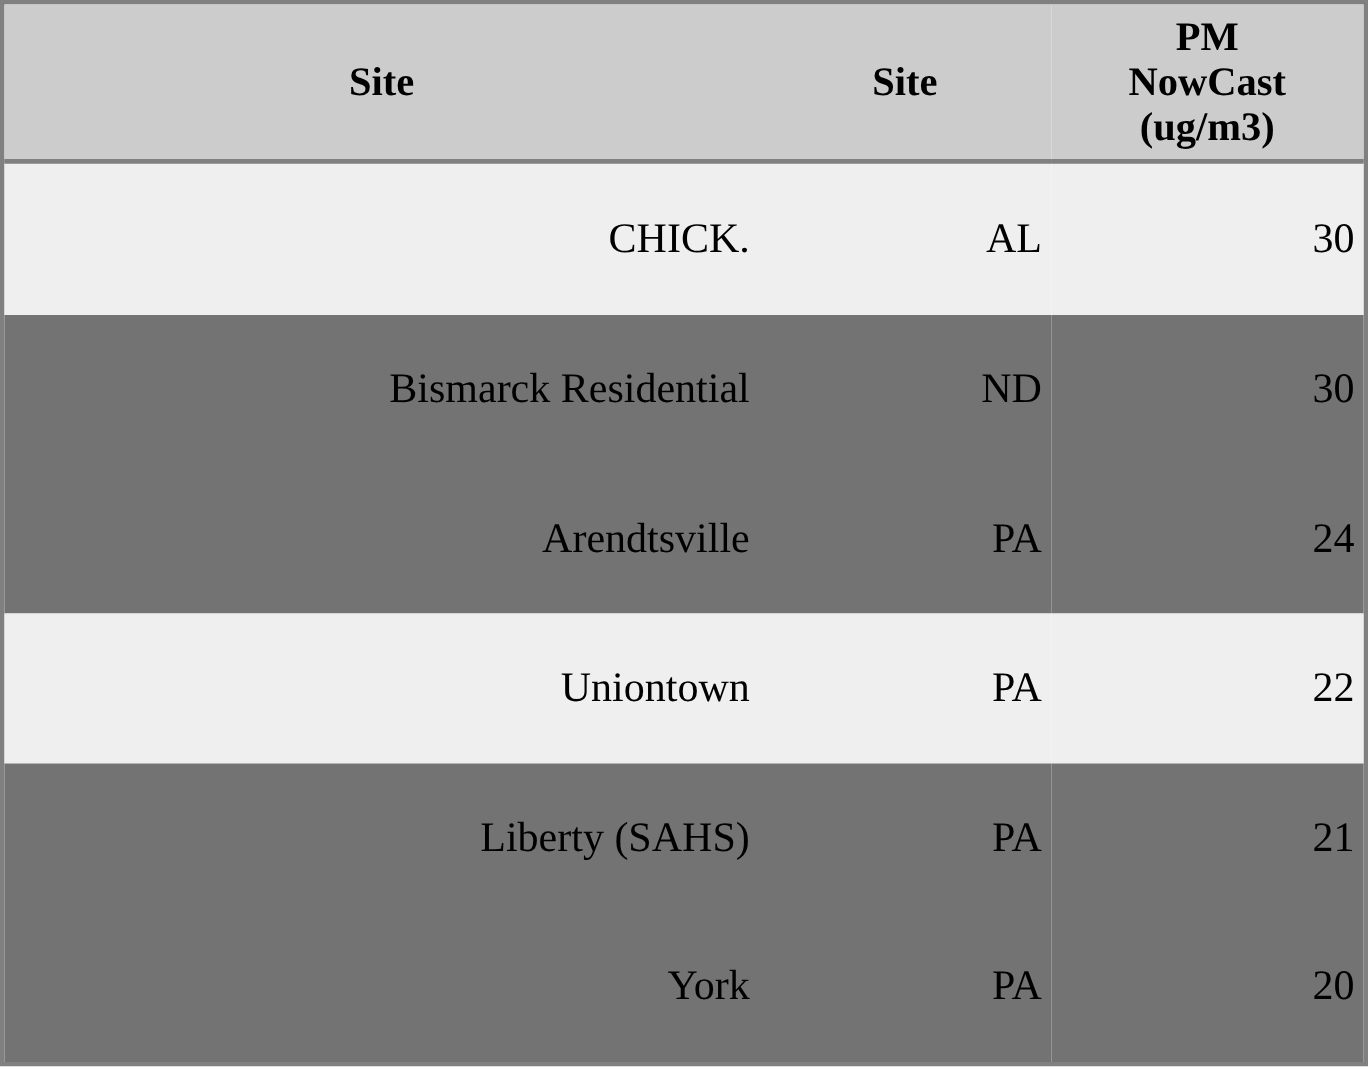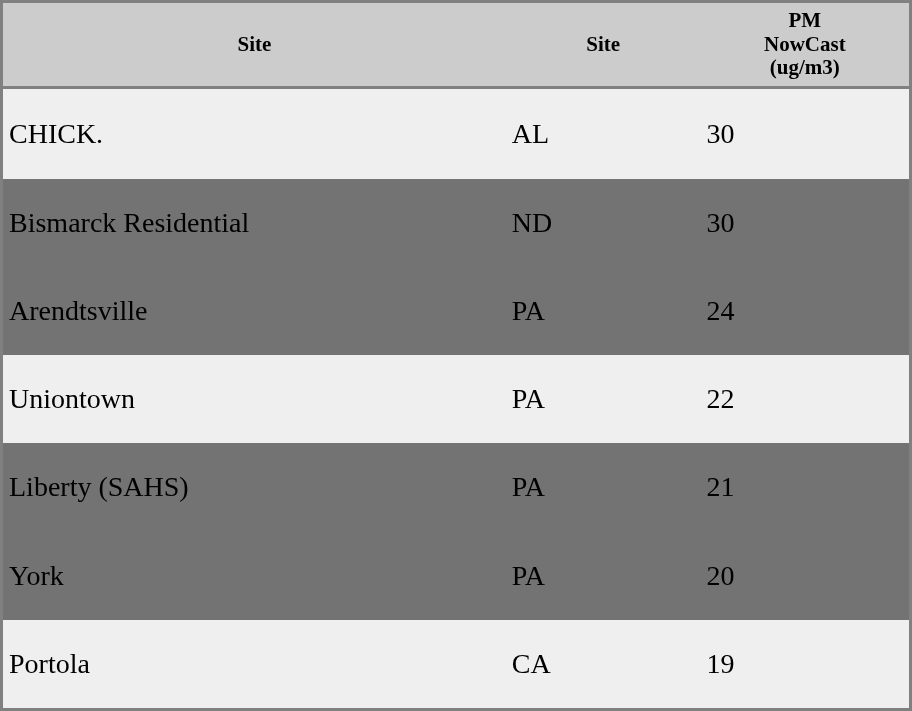--- a/index.html
+++ b/index.html
@@ -24,36 +24,36 @@
     width: 100%;
     height: 100%;
     border-collapse: collapse;
     table-layout: fixed;
   }
   thead th {
     background: #cccccc;
     color: #000000;
     font-family: "Liberation Serif", serif;
     font-weight: bold;
-    font-size: 21px;
+    font-size: 27px;
     text-align: center;
     vertical-align: middle;
     padding: 6px 4px;
     border-bottom: 3px solid #808080;
     line-height: 1.12;
   }
   col.col-site   { width: 55.5%; }
   col.col-state  { width: 21.5%; }
   col.col-value  { width: 23.0%; }
 
   tbody td {
     font-family: "Liberation Serif", serif;
     font-size: 28px;
     color: #000000;
-    text-align: left;
+    text-align: right;
     vertical-align: middle;
     padding: 4px 6px;
     border: none;
     white-space: nowrap;
   }
   tbody tr.odd td {
     background: #efefef;
   }
   tbody tr.even td {
     background: #737373;
@@ -104,20 +104,15 @@
       <tr class="even">
         <td>Liberty (SAHS)</td>
         <td>PA</td>
         <td>21</td>
       </tr>
       <tr class="even">
         <td>York</td>
         <td>PA</td>
         <td>20</td>
       </tr>
-      <tr class="odd">
-        <td>Portola</td>
-        <td>CA</td>
-        <td>19</td>
-      </tr>
     </tbody>
   </table>
 </div>
 
 </body></html>

